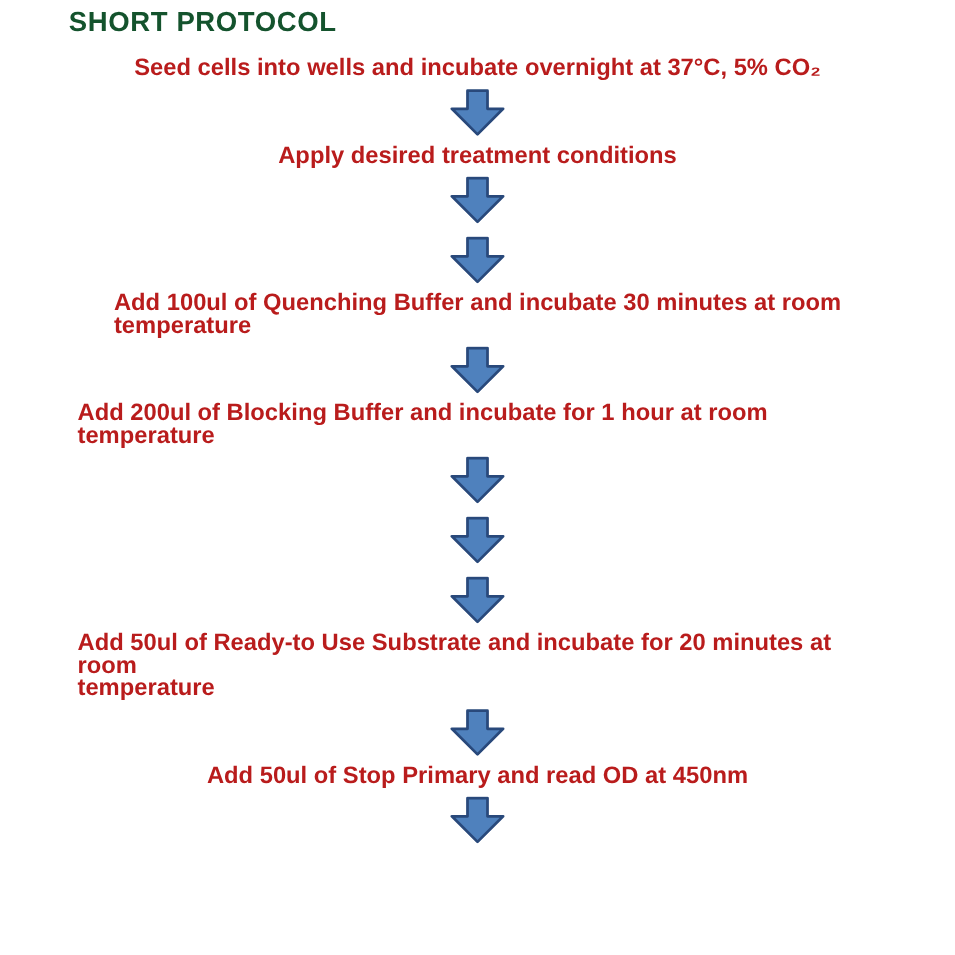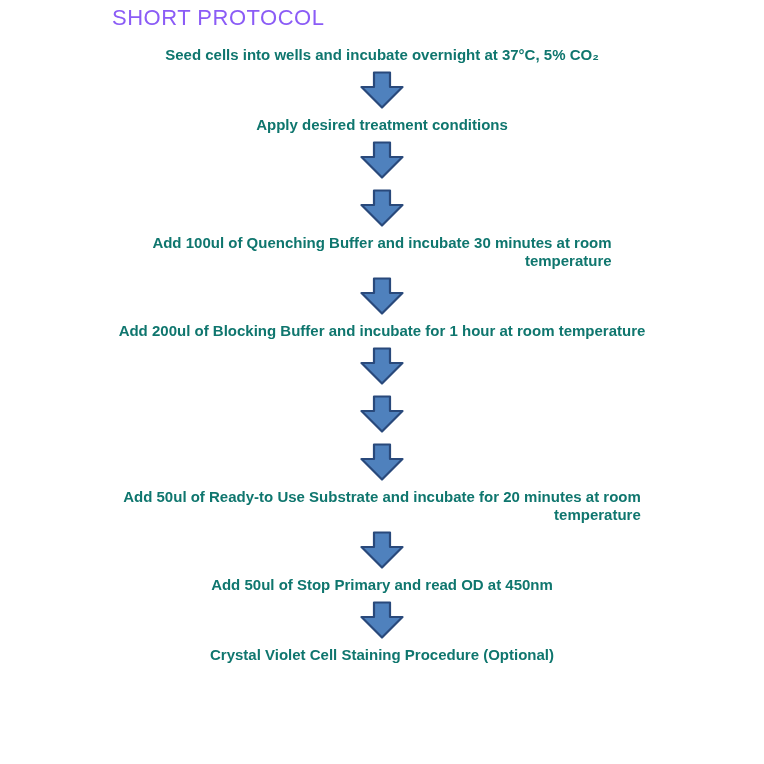--- a/index.html
+++ b/index.html
@@ -11,39 +11,39 @@
     font-family: "Liberation Sans", sans-serif;
     overflow: hidden;
   }
   .page {
     width: 764px;
     height: 764px;
     position: relative;
   }
   .doc-title {
     margin: 0;
-    padding: 5px 0 0 112px;
+    padding: 5px 0 0 55px;
     font-size: 22px;
     line-height: 26px;
-    font-weight: normal;
+    font-weight: bold;
     letter-spacing: 0.5px;
-    color: #8b5cf6;
+    color: #14532d;
   }
   .flow {
     margin-top: 13px;
     display: flex;
     flex-direction: column;
     align-items: center;
   }
   .step {
-    font-size: 15px;
+    font-size: 19px;
     line-height: 18px;
     font-weight: bold;
-    color: #0f766e;
-    text-align: right;
+    color: #b91c1c;
+    text-align: left;
     white-space: pre-line;
     margin: 2px 0;
     max-width: 640px;
   }
   .arrow {
     width: 44px;
     height: 38px;
     margin: 5px 0;
     flex: 0 0 auto;
   }
@@ -120,15 +120,14 @@
     </div>
 
     <div class="step">Add 50ul of Stop Primary and read OD at 450nm</div>
 
     <div class="arrow">
       <svg viewBox="0 0 44 38">
           <path d="M14 1.5 L30 1.5 L30 16 L42.5 16 L22 36.5 L1.5 16 L14 16 Z" fill="#4f81bd" stroke="#29497b" stroke-width="2.2" stroke-linejoin="round"></path>
         </svg>
     </div>
 
-    <div class="step">Crystal Violet Cell Staining Procedure (Optional)</div>
   </div>
 </div>
 
 </body></html>

